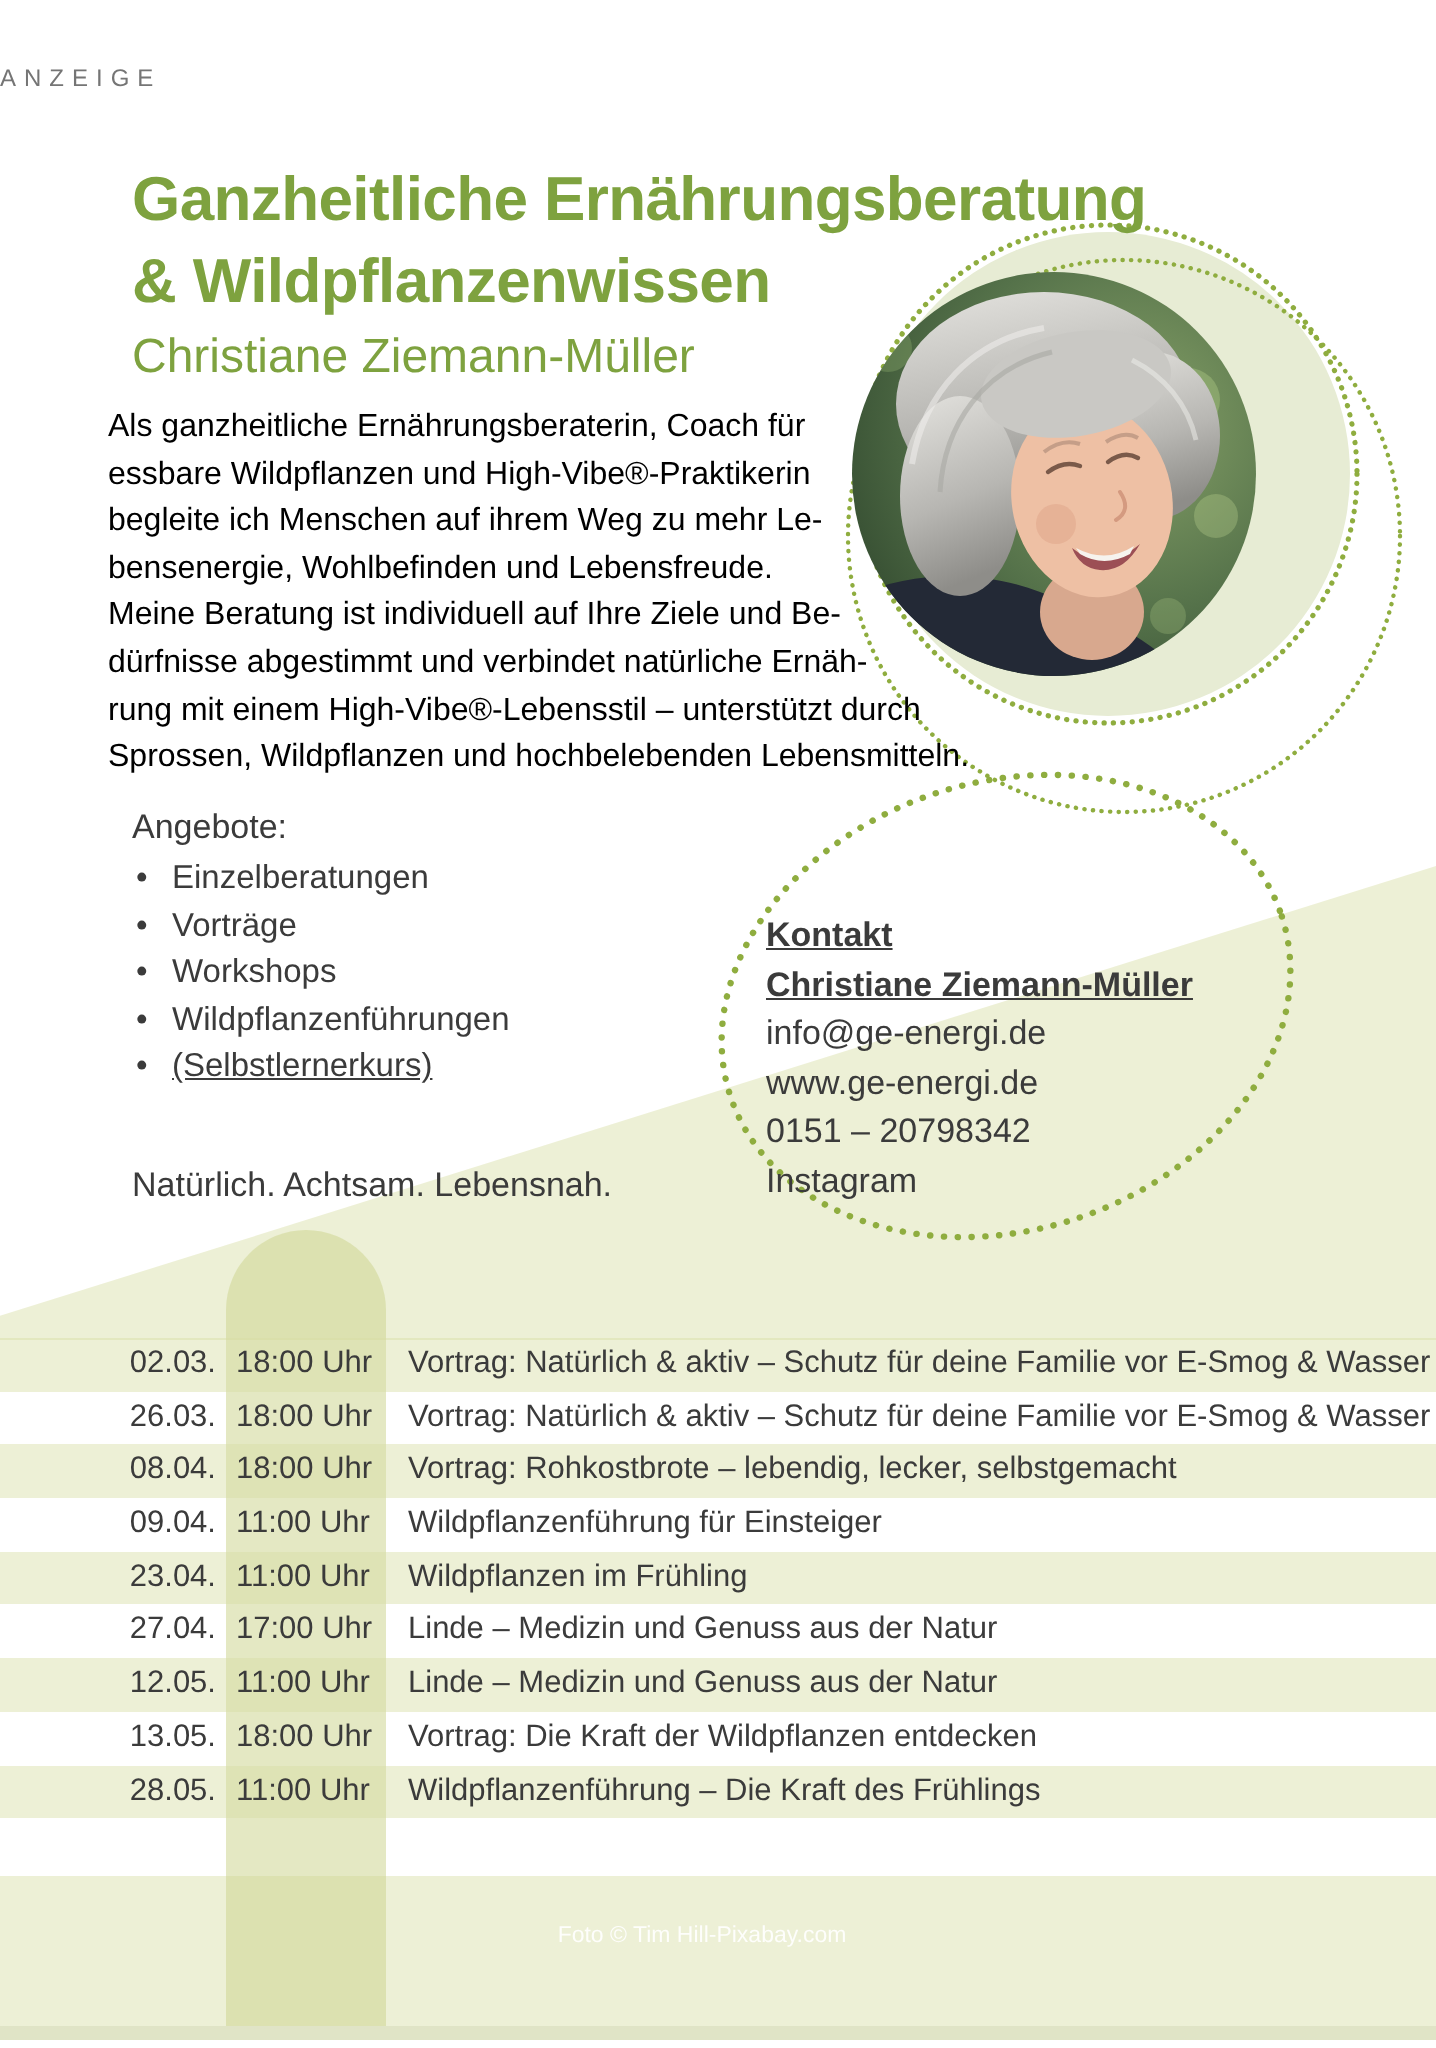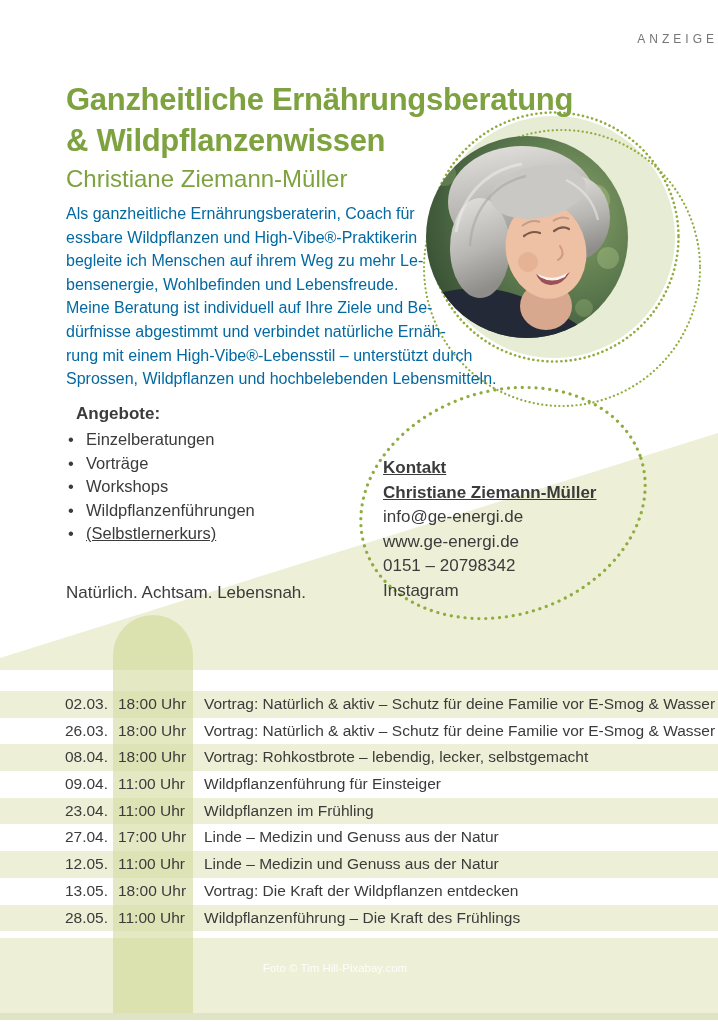--- a/index.html
+++ b/index.html
@@ -11,48 +11,48 @@
   .bg-diag{position:absolute;left:0;top:433px;width:718px;height:237px;z-index:1;
     background:rgba(214,222,164,0.45);
     clip-path:polygon(0 94.9%,100% 0,100% 100%,0 100%);}
   .bg-bottom{position:absolute;left:0;top:938px;width:718px;height:75px;z-index:1;
     background:rgba(214,222,164,0.45);}
   .bg-bottom-strip{position:absolute;left:0;top:1013px;width:718px;height:7px;z-index:1;
     background:#e0e4c6;}
   .band{position:absolute;left:113px;top:615px;width:80px;height:398px;z-index:2;
     background:rgba(205,214,145,0.55);border-radius:40px 40px 0 0;}
   
-  .events{position:absolute;left:0;top:691px;width:718px;z-index:3;}
+  .events{position:absolute;left:0;top:669px;width:718px;z-index:3;}
   .event-row{position:relative;height:26.7px;font-size:15.5px;color:#3b3b3b;}
   .event-row.alt{background:rgba(214,222,164,0.45);}
   .event-date{position:absolute;left:0;top:0;width:108px;text-align:right;line-height:26.7px;}
   .event-time{position:absolute;left:118px;top:0;line-height:26.7px;}
   .event-title{position:absolute;left:204px;top:0;line-height:26.7px;white-space:nowrap;}
   
   .deco{position:absolute;left:0;top:0;width:718px;height:1024px;z-index:4;pointer-events:none;}
   
   .photo{position:absolute;left:426px;top:136px;width:202px;height:202px;border-radius:50%;
     overflow:hidden;z-index:5;}
   
   .txt{position:absolute;z-index:6;}
-  .anzeige{left:0;top:32px;width:718px;text-align:right;font-size:12px;letter-spacing:4px;color:#757575;}
+  .anzeige{left:0;top:32px;width:718px;text-align:left;font-size:12px;letter-spacing:4px;color:#757575;}
   .h1{left:66px;top:58px;font-size:31px;line-height:41px;color:#7ea23f;letter-spacing:-0.3px;font-weight:bold;}
   .author{left:66px;top:165px;font-size:24px;color:#7ea23f;}
-  .intro{left:66px;top:202px;font-size:16px;line-height:23.6px;color:#0369a1;}
+  .intro{left:54px;top:202px;font-size:16px;line-height:23.6px;color:#000000;}
   .intro span{display:block;}
-  .offers-h{left:76px;top:404px;font-size:17px;font-weight:bold;}
+  .offers-h{left:66px;top:404px;font-size:17px;font-weight:normal;}
   .offers{left:66px;top:428px;font-size:16.5px;line-height:23.6px;}
   .offer-item{position:relative;padding-left:20px;}
   .offer-item .bullet-icon{position:absolute;left:2px;top:0;}
   .offer-note{padding-left:20px;text-decoration:underline;}
   .tagline{left:66px;top:583px;font-size:17px;}
   .contact{left:383px;top:456px;font-size:17px;line-height:24.5px;}
   .contact .bold{font-weight:bold;text-decoration:underline;}
   .events-h{left:115px;top:623px;font-size:33px;color:#7ea23f;letter-spacing:0.5px;font-weight:normal;}
-  .credit{left:0;top:962px;width:670px;text-align:center;font-size:11.5px;color:rgba(255,255,255,0.9);}
+  .credit{left:0;top:962px;width:670px;text-align:center;font-size:11.5px;color:rgba(255,255,255,0.9);padding-left:16px;}
 </style>
 </head>
 <body>
 
 <div id="page">
 
   <div class="bg-diag"></div>
   <div class="bg-bottom"></div>
   <div class="bg-bottom-strip"></div>
   <div class="band"></div>

